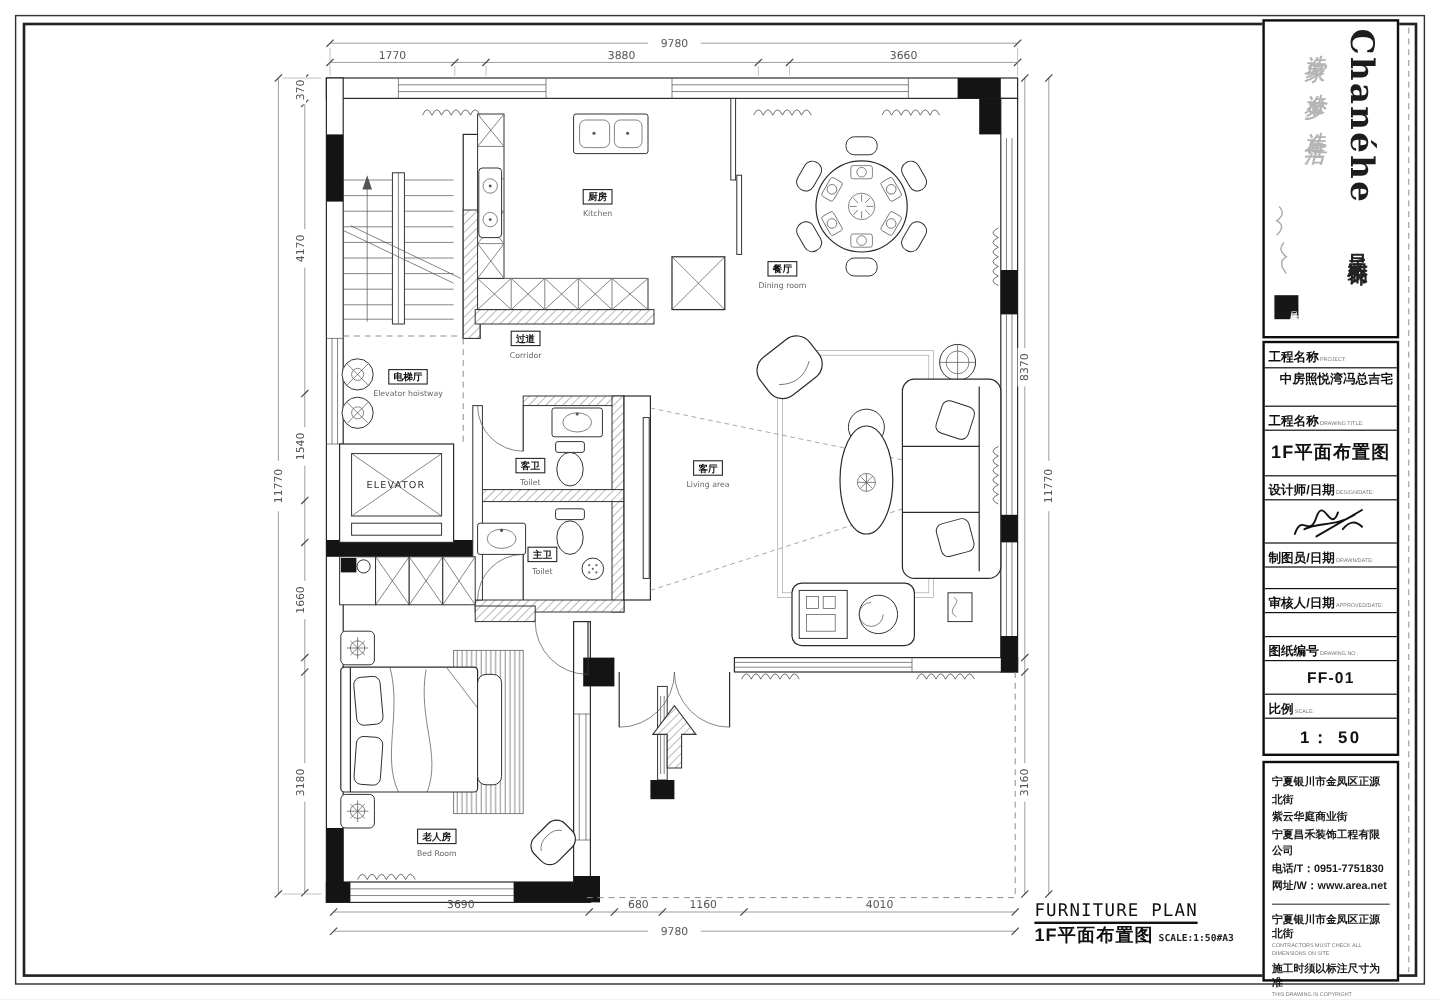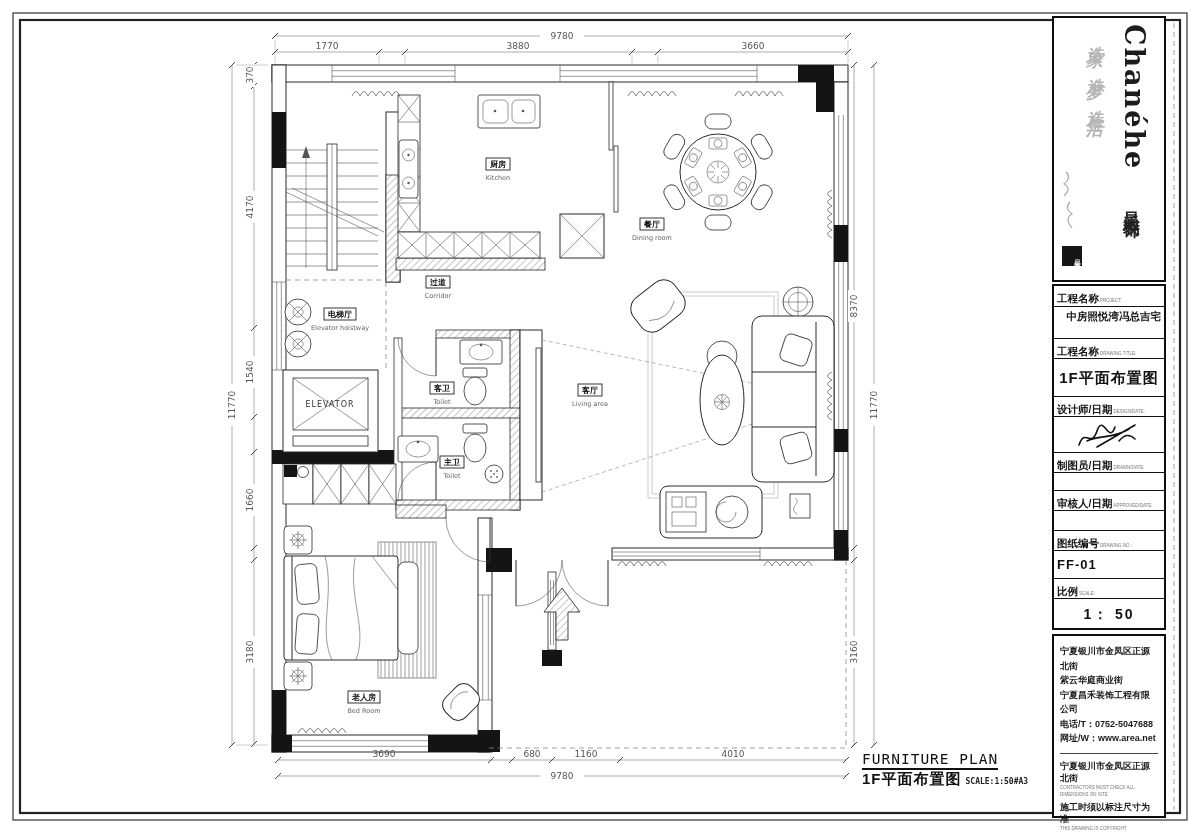--- a/index.html
+++ b/index.html
@@ -51,21 +51,21 @@
   .lab  { height:20px; }
   .lzh  { font-weight:bold; font-size:10.5px; color:#111; }
   .len  { font-size:4.5px; color:#777; margin-left:1px; }
   .vproj { height:32px; text-align:right; }
   .vproj .v1 { font-size:10.5px; font-weight:bold; color:#111; line-height:14px; }
   .vproj .v2 { font-size:8.5px; color:#222; line-height:10px;margin-top:36px; }
   .vtitle { height:38px; text-align:center; font-size:15px; font-weight:bold; color:#111;
             line-height:34px; letter-spacing:1px; }
   .vsig   { height:36px; text-align:center; }
   .vempty1 { height:18px; } .vempty2 { height:20px; }
-  .vno    { height:28px; font-size:13px; font-weight:bold; color:#111; line-height:24px; letter-spacing:1px; }
+  .vno    { height:28px; text-align:center; font-size:13px; font-weight:bold; color:#111; line-height:24px; letter-spacing:1px; }
   .vscale { height:29px; text-align:center; font-size:14px; font-weight:bold; color:#111; line-height:26px; letter-spacing:2px; }
 
   .addr-line { font-size:9px; color:#1a1a1a; font-weight:bold; line-height:14.5px; }
   .addr-div  { border-top:1.5px solid #444; margin:7px 0 6px 0; }
   .note-zh { font-size:9px; font-weight:bold; color:#1a1a1a; line-height:12px; margin-top:3px; }
   .note-en { font-size:4.5px; color:#777; line-height:7px; }
 
   
   .footer { position:absolute; left:862px; top:750px; width:190px; }
   .f-en { font-family:"DejaVu Sans Mono",monospace; font-weight:normal; font-size:14.5px;
@@ -669,21 +669,21 @@
   <div class="trow lab">
     <span class="lzh">比例</span><span class="len">SCALE:</span>
   </div>
   <div class="trow vscale">1： 50</div>
 </div>
 
 <div class="tcol-box addr-box">
   <div class="addr-line">宁夏银川市金凤区正源北街</div>
   <div class="addr-line">紫云华庭商业街</div>
   <div class="addr-line">宁夏昌禾装饰工程有限公司</div>
-  <div class="addr-line">电话/T：0752-5047688</div>
+  <div class="addr-line">电话/T：0951-7751830</div>
   <div class="addr-line">网址/W：www.area.net</div>
   <div class="addr-div"></div>
   <div class="note-zh">宁夏银川市金凤区正源北街</div>
   <div class="note-en">CONTRACTORS MUST CHECK ALL DIMENSIONS ON SITE</div>
   <div class="note-zh">施工时须以标注尺寸为准</div>
   <div class="note-en">THIS DRAWING IS COPYRIGHT</div>
 </div>
 
 
 <div class="footer">

